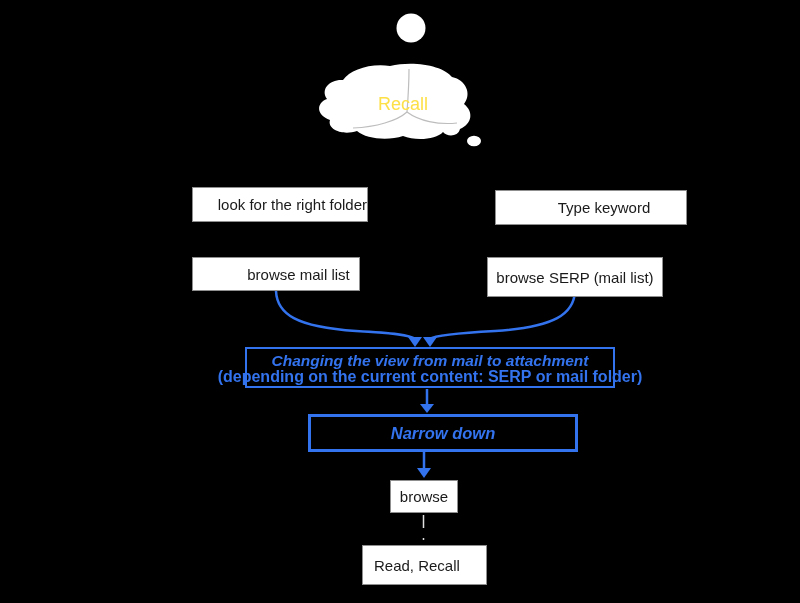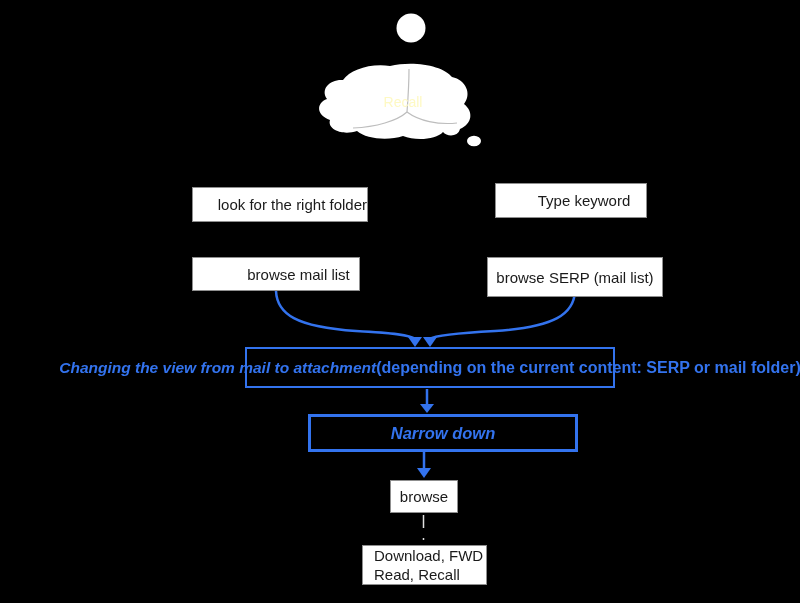--- a/index.html
+++ b/index.html
@@ -25,22 +25,22 @@
   .label {
     position: absolute;
     color: #1c1c1c;
     font-size: 15px;
   }
   .recall-label {
     left: 355px;
     top: 94px;
     width: 96px;
     text-align: center;
-    font-size: 14px;
-    color: #fef9c3;
+    font-size: 18px;
+    color: #fde047;
   }
   .wbox {
     position: absolute;
     box-sizing: border-box;
     background: #ffffff;
     border: 1px solid #8f8f8f;
     color: #1a1a1a;
     font-size: 15px;
     display: flex;
     align-items: center;
@@ -54,21 +54,21 @@
     padding-left: 11px;
     line-height: 19px;
   }
   .bbox {
     position: absolute;
     box-sizing: border-box;
     background: transparent;
     border: 2px solid #3373ee;
     color: #3373ee;
     display: flex;
-    flex-direction: row;
+    flex-direction: column;
     align-items: center;
     justify-content: center;
   }
   .bbox .bbox-title {
     font-size: 15.5px;
     font-weight: bold;
     font-style: italic;
     line-height: 18px;
     white-space: nowrap;
   }
@@ -128,21 +128,21 @@
     <polygon points="417,468 431,468 424,478" fill="#3373ee"></polygon>
 
     <line x1="423.5" y1="515" x2="423.5" y2="544" stroke="#e0e0e0" stroke-width="1.5" stroke-dasharray="13 10 2 4"></line>
   </svg>
 
   <div class="label recall-label">Recall</div>
 
   <div class="wbox" style="left:192px; top:187px; width:176px; height:35px;justify-content:flex-end;">
     <span>look for the right folder</span>
   </div>
-  <div class="wbox" style="left:495px; top:183px; width:152px; height:35px;padding-left:26px;">
+  <div class="wbox" style="left:495px; top:190px; width:192px; height:35px;padding-left:26px;">
     <span>Type keyword</span>
   </div>
 
   <div class="wbox" style="left:192px; top:257px; width:168px; height:34px;padding-left:45px;">
     <span>browse mail list</span>
   </div>
   <div class="wbox" style="left:487px; top:257px; width:176px; height:40px;">
     <span>browse SERP (mail list)</span>
   </div>
 
@@ -153,17 +153,16 @@
 
   <div class="bbox narrow" style="left:308px; top:414px; width:270px; height:38px;">
     <div class="bbox-title">Narrow down</div>
   </div>
 
   <div class="wbox" style="left:390px; top:480px; width:68px; height:33px;">
     <span>browse</span>
   </div>
 
   <div class="wbox multiline" style="left:362px; top:545px; width:125px; height:40px;">
-    <span>Download, FWD</span>
     <span>Read, Recall</span>
   </div>
 
 </div>
 
 </body></html>

